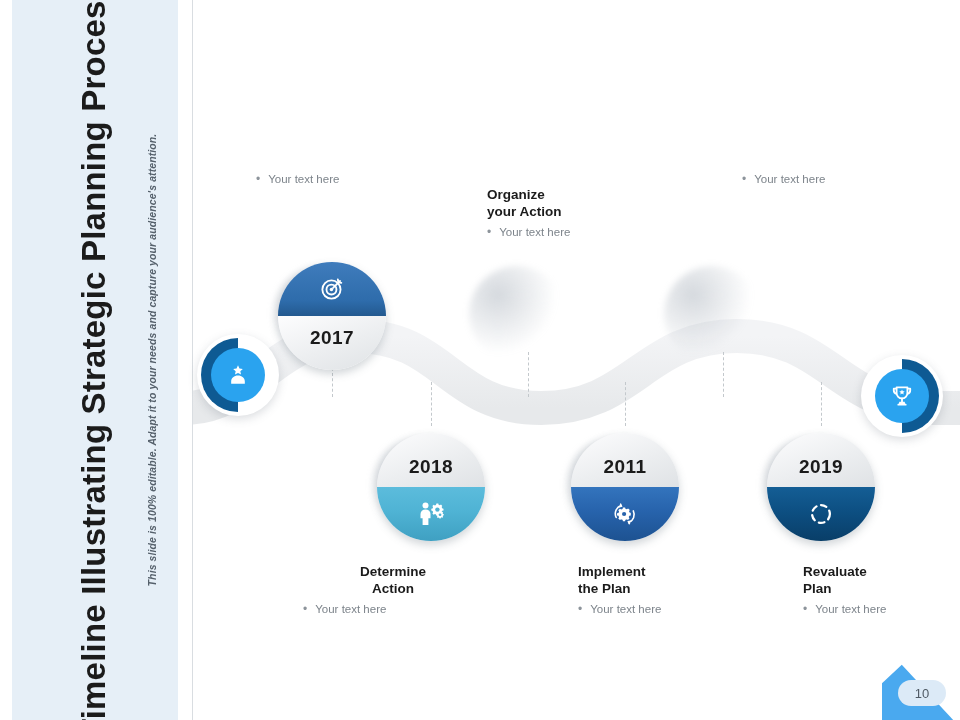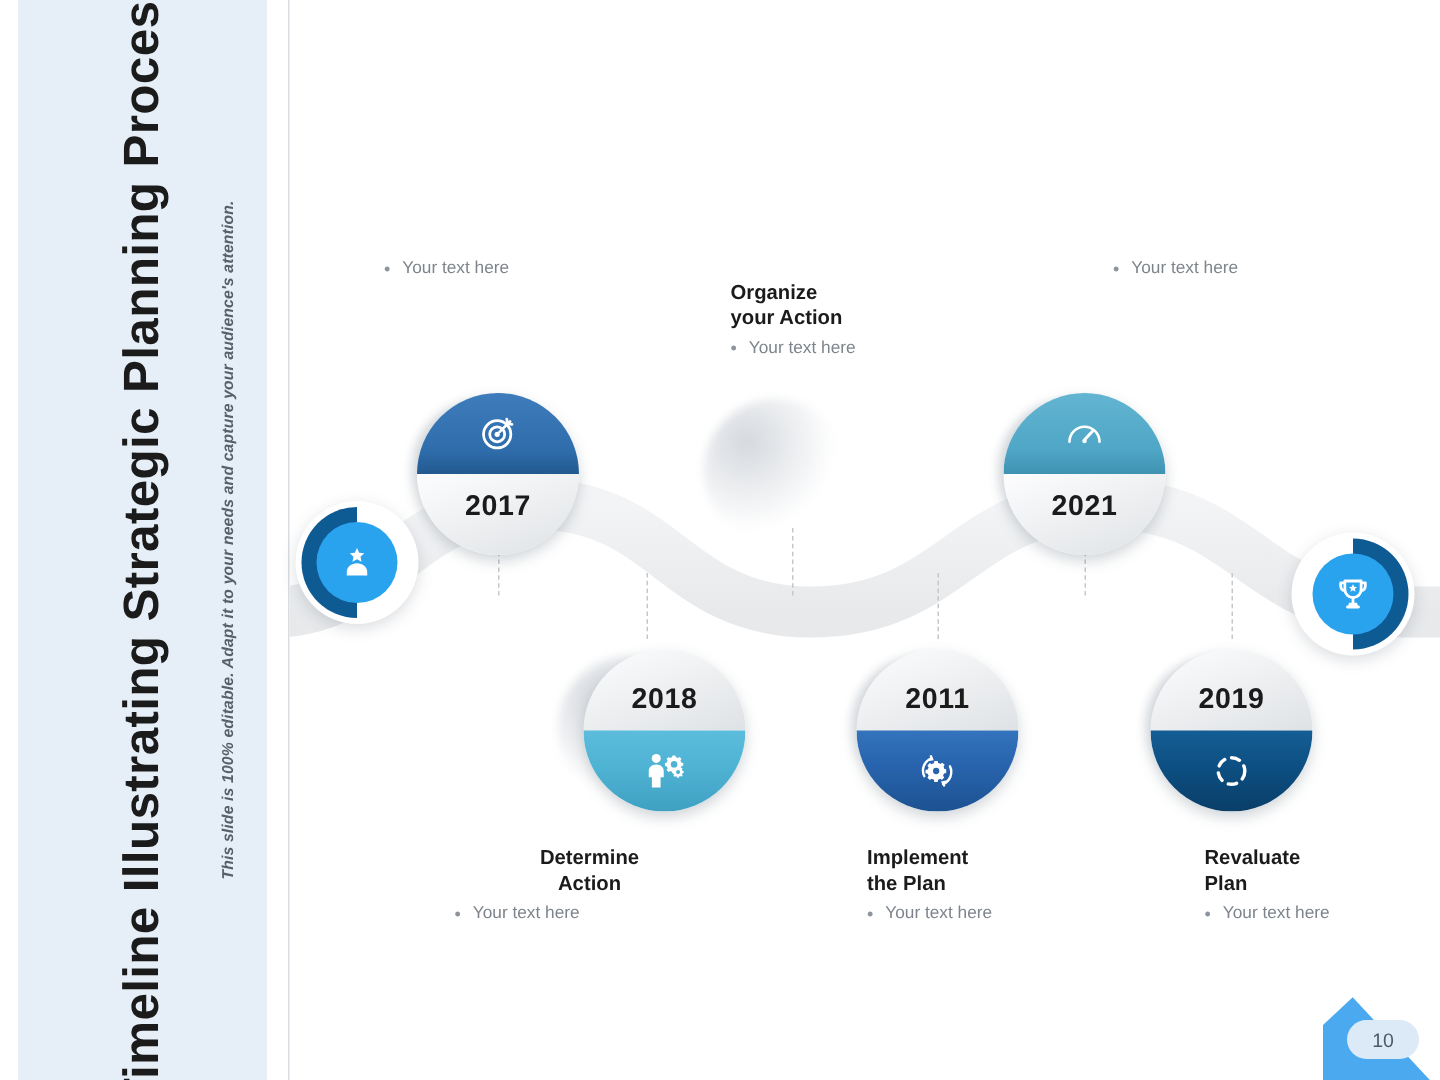--- a/index.html
+++ b/index.html
@@ -171,36 +171,22 @@
             <circle cx="11.5" cy="12.5" r="4.6"></circle>
           <circle cx="11.5" cy="12.5" r="1.6" fill="#fff" stroke="none"></circle>
           <path d="M13 11l6.4-6.4" stroke-linecap="round"></path>
           <path d="M17.4 3.2l.5 2.7 2.7.5" stroke-linecap="round" stroke-linejoin="round"></path>
         </svg>
       </div>
       <div class="year" style="top:65px;">2017</div>
     </div>
 
 
-    <div class="node" style="left:476px;top:262px;">
-      <div class="disc">
-        <div class="half-top" style="background:linear-gradient(180deg,#63b5d2 0%,#4fa6c6 70%,#3f93b2 100%);"></div>
-        <div class="half-bot gray"></div>
-      </div>
-      <div class="ico" style="top:0;">
-        <svg width="28" height="26" viewBox="0 0 28 24" fill="none" stroke="#fff" stroke-width="1.7" stroke-linecap="round">
-          <path d="M4 17.5a10 10 0 1 1 20 0"></path>
-          <path d="M14 16.2l5.2-5.6" stroke-width="2"></path>
-          <circle cx="14" cy="17" r="1.5" fill="#fff" stroke="none"></circle>
-        </svg>
-      </div>
-      <div class="year" style="top:65px;">2021</div>
-    </div>
-
-    <div class="node" style="left:196px;top:433px;">
+
+    <div class="node" style="left:184px;top:433px;">
       <div class="disc">
         <div class="half-top gray"></div>
         <div class="half-bot" style="background:linear-gradient(180deg,#5cbcdc 0%,#4fb3d4 45%,#3fa0c2 100%);"></div>
       </div>
       <div class="year" style="top:23px;">2018</div>
       <div class="ico" style="top:54px;">
         <svg width="30" height="26" viewBox="0 0 30 26" fill="#fff">
           <circle cx="9.5" cy="4.6" r="3"></circle>
           <path d="M9.5 8.6c-3 0-5 1.9-5 4.4v4.2h2.1V24h5.8v-6.8h2.1V13c0-2.5-2-4.4-5-4.4z"></path>
           <path d="M22.8 4.6l.7-2.3h2.6l.7 2.3 2 .9 2.1-1.2 1.8 1.9-1.3 1.9.8 2.1 2.2.7v2.6l-2.2.7-.8 2.1 1.3 1.9-1.8 1.9-2.1-1.2-2 .9-.7 2.3h-2.6l-.7-2.3" transform="translate(-3.5,0) scale(.82)" opacity="0"></path>

